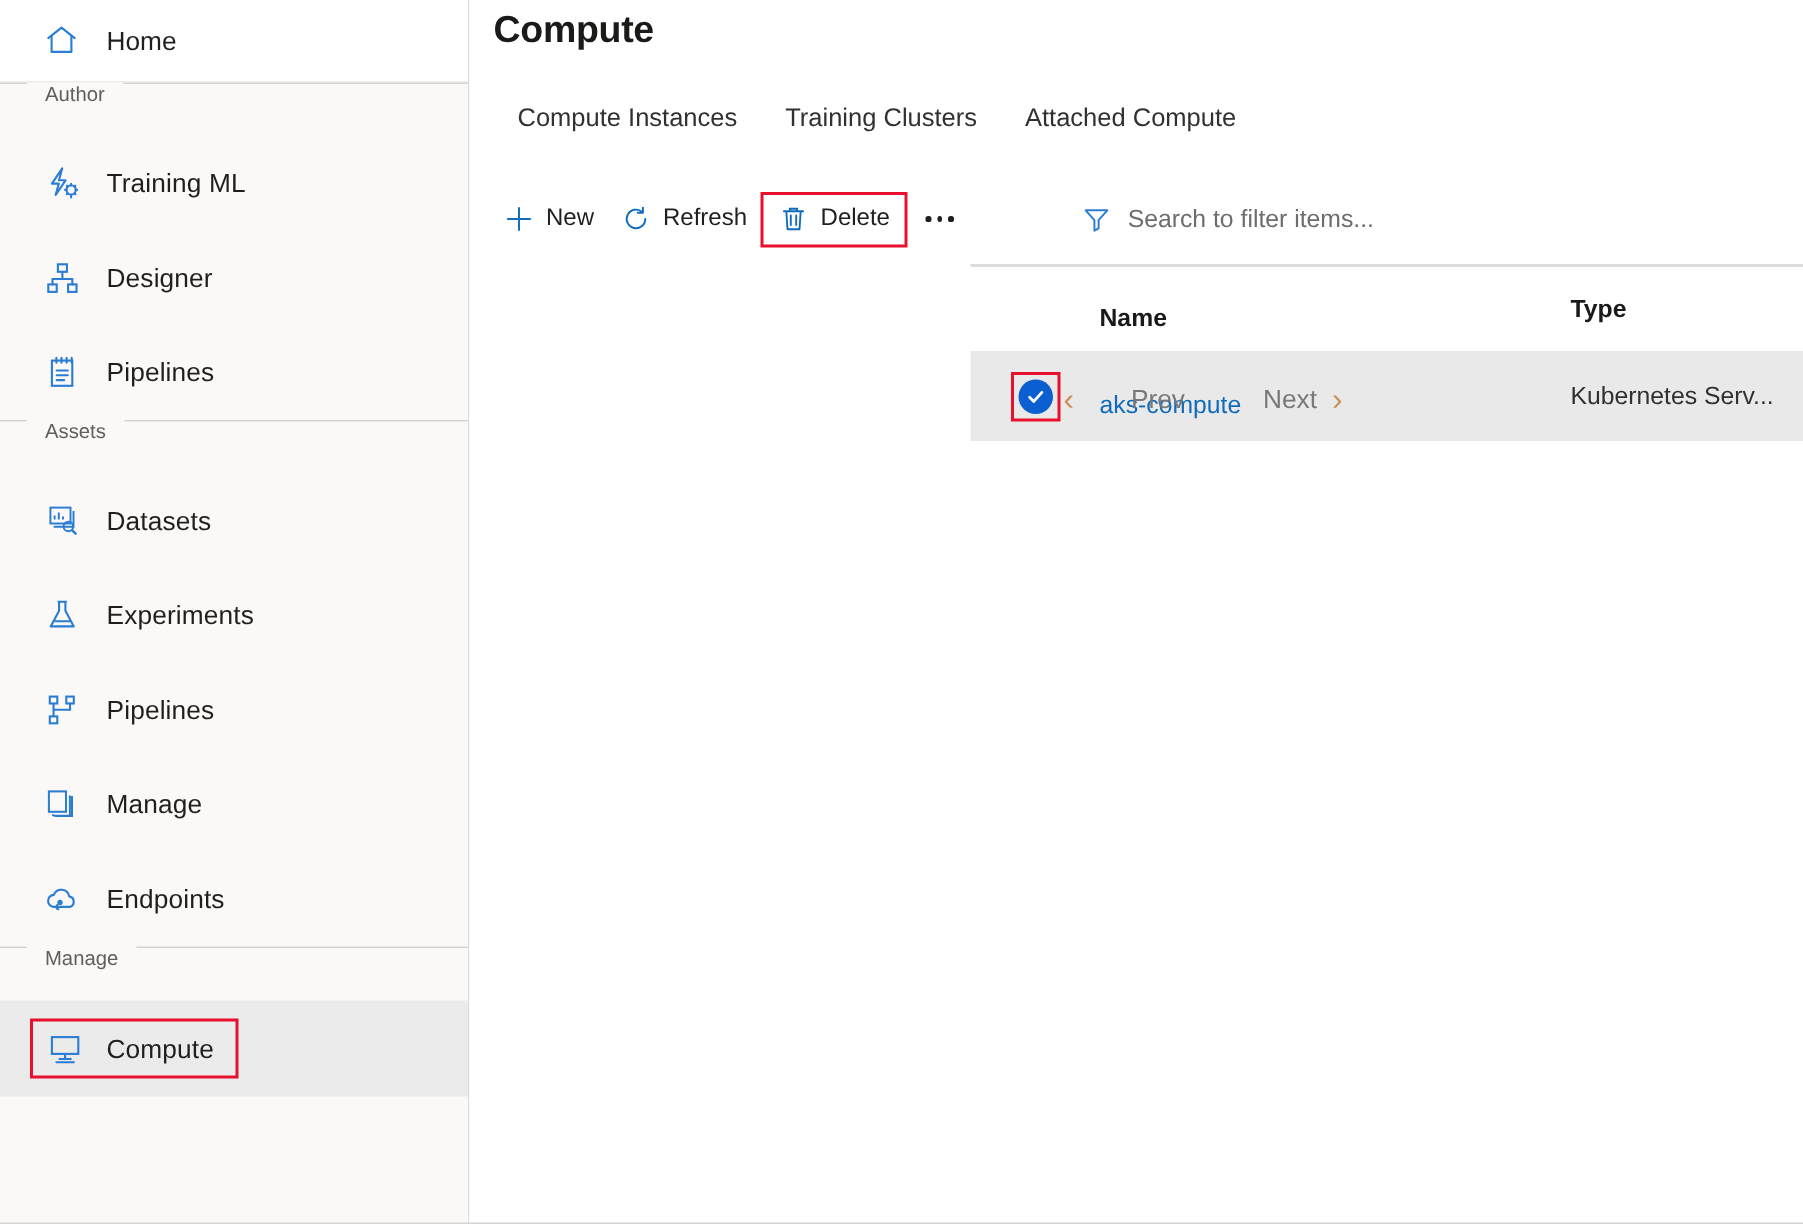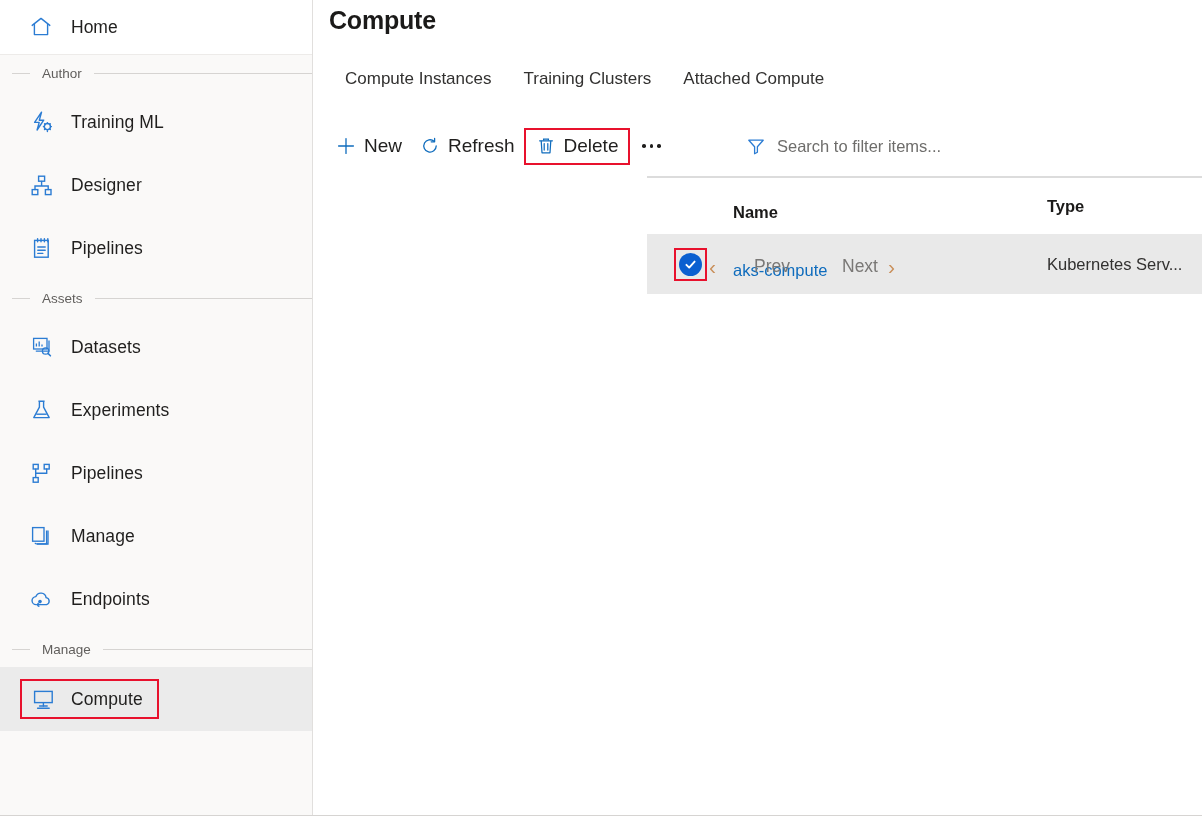--- a/index.html
+++ b/index.html
@@ -64,25 +64,23 @@
     margin-right: 17px;
     display: flex;
     align-items: center;
     justify-content: center;
     flex: 0 0 26px;
   }
   .nav-icon svg { display: block; }
 
   .section-sep {
     display: flex;
-    align-items: center;
     height: 36px;
     padding-left: 0px;
     gap: 0;
-    margin-left: 12px;
   }
   .section-sep .line-left {
     width: 18px;
     height: 1px;
     background: #d6d4d2;
     flex: 0 0 18px;
   }
   .section-sep .sec-label {
     font-size: 13.5px;
     color: #605e5c;
@@ -175,21 +173,21 @@
   .tb-btn {
     display: flex;
     align-items: center;
     height: 36px;
     padding: 0 9px;
     cursor: pointer;
     gap: 8px;
     white-space: nowrap;
   }
   .tb-btn .tb-label {
-    font-size: 19px;
+    font-size: 16px;
     color: #201f1e;
   }
   .tb-icon {
     width: 20px;
     height: 20px;
     display: flex;
     align-items: center;
     justify-content: center;
     flex: 0 0 20px;
   }

